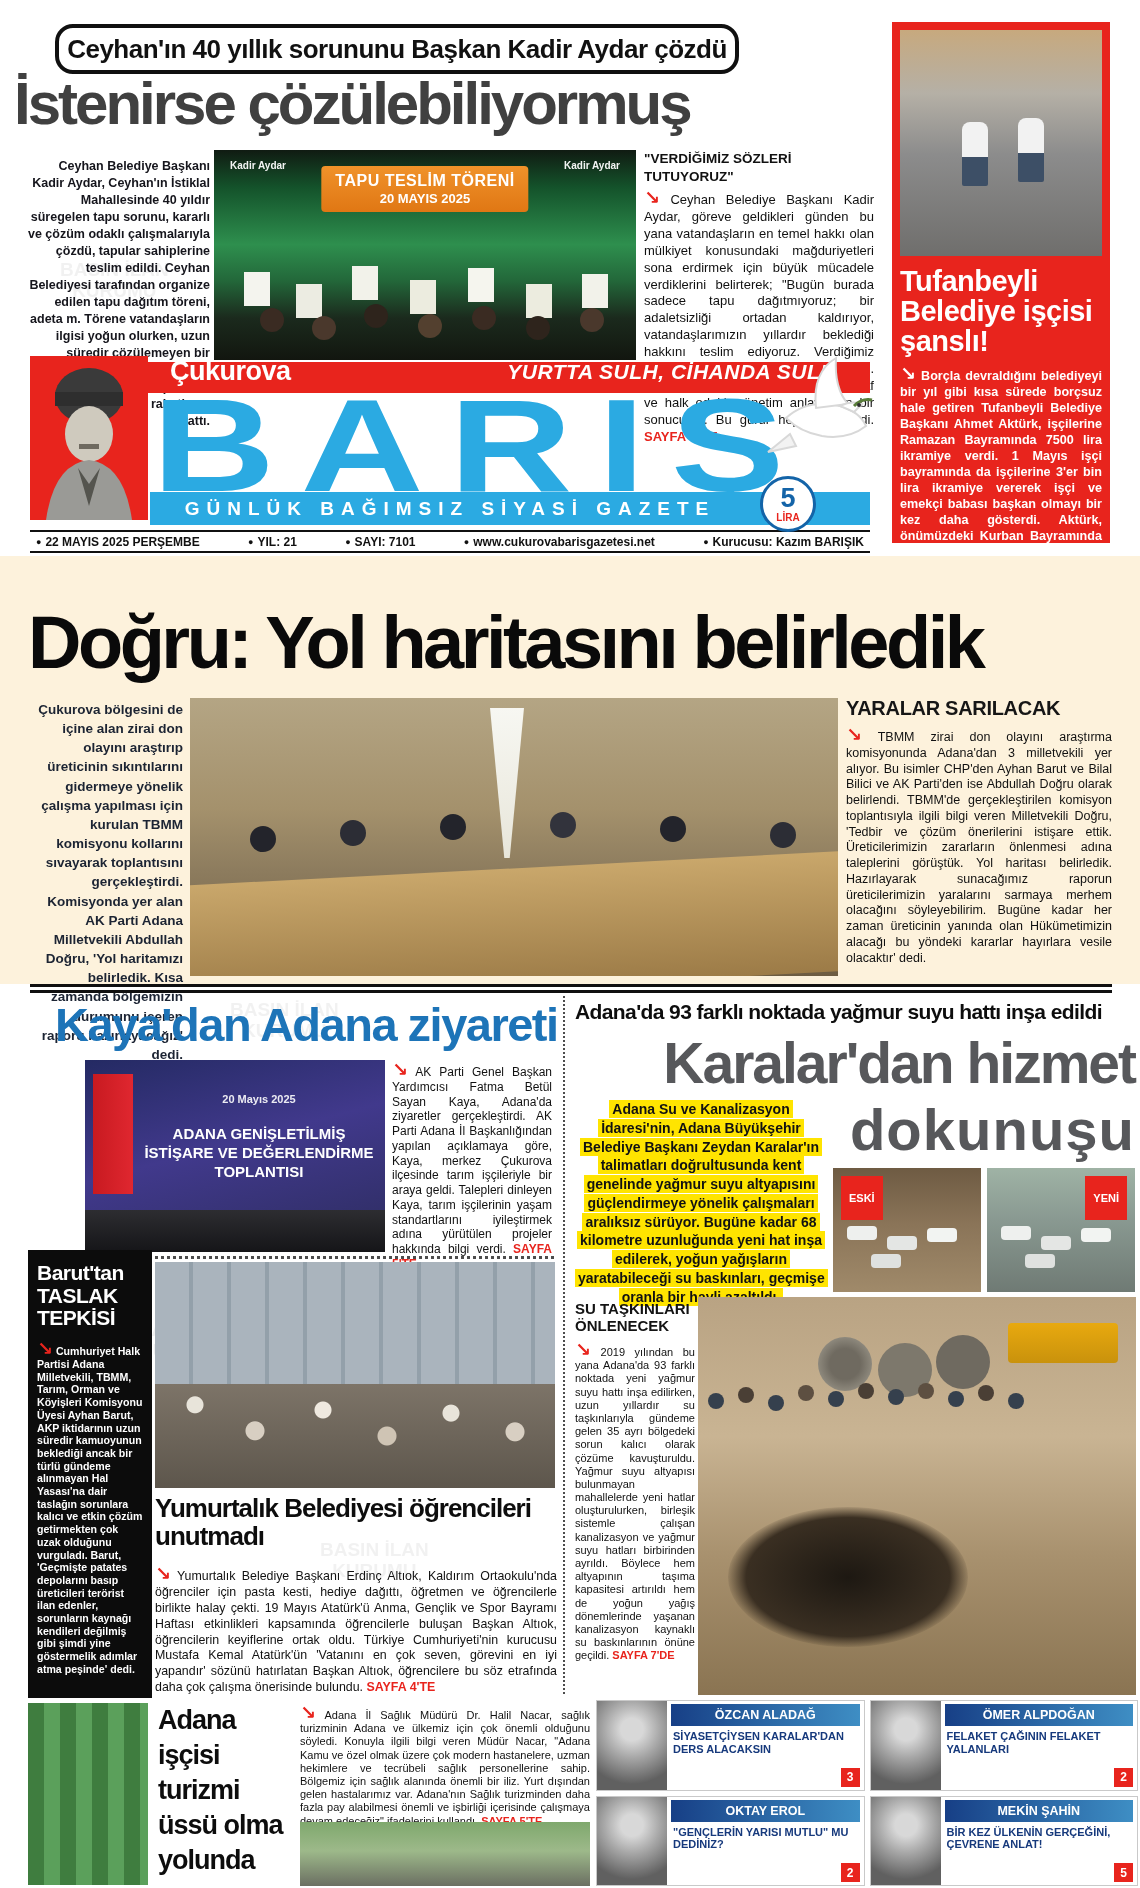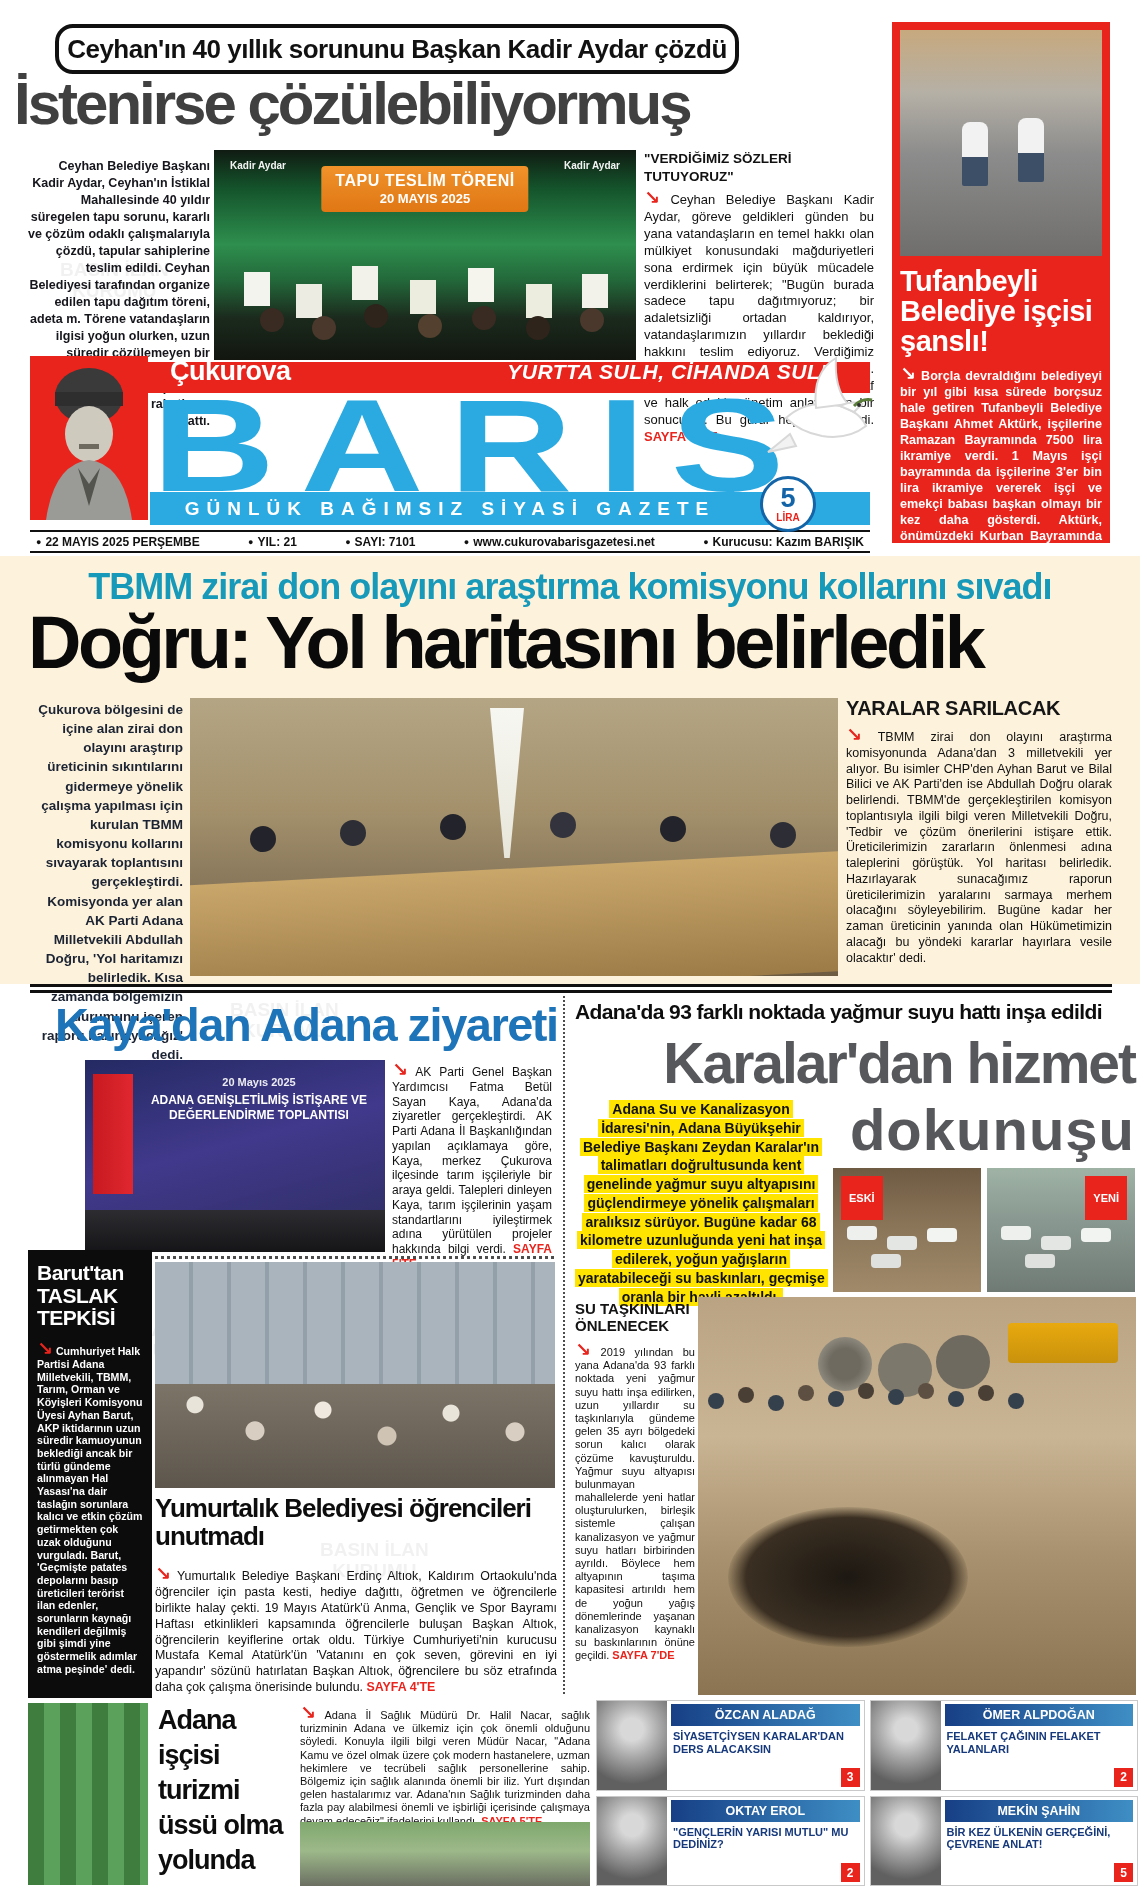--- a/index.html
+++ b/index.html
@@ -73,22 +73,22 @@
          box-shadow:90px -6px 0 #2c2d35,190px -12px 0 #23242b,300px -14px 0 #32333c,410px -10px 0 #23242b,520px -4px 0 #2c2d35;}
   .main-right-col{left:846px;top:696px;width:266px;font-size:12.5px;line-height:1.26;}
   .sub-head{font-size:20px;font-weight:900;color:#161616;margin:0 0 4px 0;letter-spacing:-.3px;}
   .dbl-rule{left:30px;top:984px;width:1082px;height:9px;border-top:3.5px solid #101010;border-bottom:3.5px solid #101010;}
 
   
   .kaya-headline{left:55px;top:997px;width:505px;font-size:47px;font-weight:900;color:#1d74b8;letter-spacing:-1.5px;}
   .kaya-photo{left:85px;top:1060px;width:300px;height:192px;background:linear-gradient(165deg,#242a63 0%,#41398c 45%,#2c2c5e 100%);}
   .kflag{position:absolute;left:8px;top:14px;width:40px;height:120px;background:linear-gradient(90deg,#c81a20,#e02730);}
   .kaya-cap{position:absolute;left:58px;top:16px;width:232px;text-align:center;color:#fff;}
-  .kaya-cap .d{font-size:11px;font-weight:bold;opacity:.9;}
-  .kaya-cap .t{font-size:12px;font-weight:900;line-height:1.25;margin-top:5px;}
+  .kaya-cap .d{font-size:11px;font-weight:bold;opacity:.9;margin-top:17px;}
+  .kaya-cap .t{font-size:15px;font-weight:900;line-height:1.25;margin-top:20px;}
   .ktable{position:absolute;left:0;top:150px;width:100%;height:42px;background:linear-gradient(180deg,#2d2d31,#151518);}
   .kaya-text{left:392px;top:1060px;width:160px;height:198px;font-size:12px;line-height:1.23;}
   .vdots{left:563px;top:996px;height:698px;width:0;border-left:2.5px dotted #4c4c4c;}
   .hdots{left:30px;top:1256px;width:524px;height:0;border-top:3px dotted #4c4c4c;}
 
   
   .barut{left:28px;top:1250px;width:124px;height:448px;background:#0c0c0c;color:#fff;padding:12px 9px;overflow:hidden;}
   .barut-headline{font-size:21px;line-height:1.08;font-weight:900;letter-spacing:-.5px;}
   .barut-body{font-size:10.6px;line-height:1.2;font-weight:bold;margin-top:9px;text-align:left;}
 
@@ -222,21 +222,20 @@
   </div>
   <div class="abs date-strip">
     <span class="it"><span class="blt">●</span><span>22 MAYIS 2025 PERŞEMBE</span></span>
     <span class="it"><span class="blt">●</span><span>YIL: 21</span></span>
     <span class="it"><span class="blt">●</span><span>SAYI: 7101</span></span>
     <span class="it"><span class="blt">●</span><span>www.cukurovabarisgazetesi.net</span></span>
     <span class="it"><span class="blt">●</span><span>Kurucusu: Kazım BARIŞIK</span></span>
   </div>
 
   <div class="abs main-bg"></div>
-  <div class="abs main-kicker">TBMM zirai don olayını araştırma komisyonu kollarını sıvadı</div>
   <div class="abs main-headline">Doğru: Yol haritasını belirledik</div>
   <div class="abs main-left-col">Çukurova bölgesini de içine alan zirai don olayını araştırıp üreticinin sıkıntılarını gidermeye yönelik çalışma yapılması için kurulan TBMM komisyonu kollarını sıvayarak toplantısını gerçekleştirdi. Komisyonda yer alan AK Parti Adana Milletvekili Abdullah Doğru, 'Yol haritamızı belirledik. Kısa zamanda bölgemizin durumunu içeren raporu hazırlayacağız' dedi.</div>
   <div class="abs photo meeting-photo">
     <div class="flag"></div>
     <div class="suits"></div>
     <div class="mtable"></div>
   </div>
   <div class="abs main-right-col">
     <p class="sub-head">YARALAR SARILACAK</p>
     <p class="body"><span class="arrow">↘</span>

